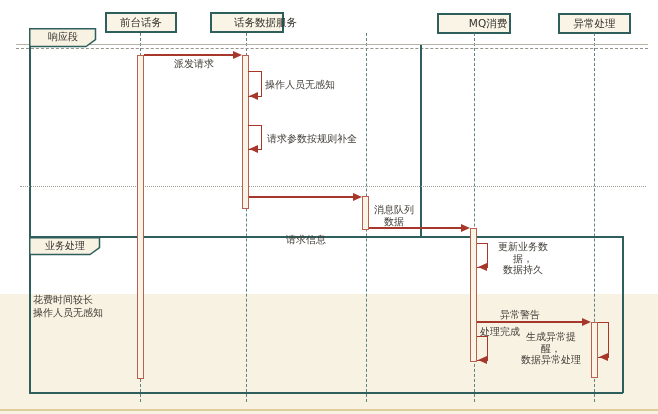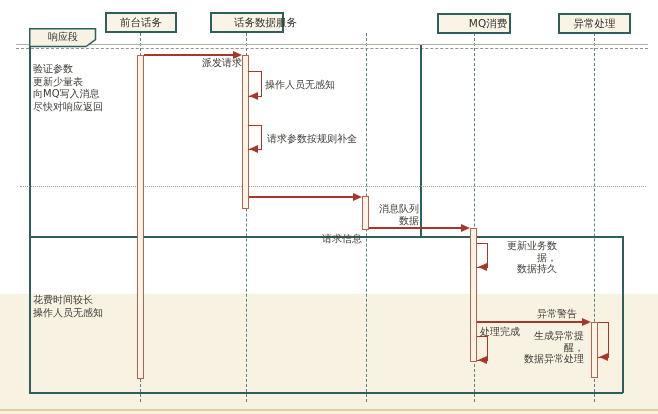--- a/index.html
+++ b/index.html
@@ -58,21 +58,21 @@
     border-right:9px solid #a6372a;}
   .loop{
     position:absolute;box-sizing:border-box;
     border:1.5px solid #a6372a;border-left:none;
     background:transparent;
   }
   .mlabel{
     position:absolute;font-size:10px;line-height:11.5px;
     color:#44403a;white-space:pre-line;
   }
-  .center{text-align:right;font-family:Liberation Mono, monospace;}
+  .center{text-align:center;}
 </style>
 </head>
 <body>
 
 <div id="diagram">
 
   <div class="pbox" style="left:105px;top:12px;width:72px;">前台话务</div>
   <div class="pbox" style="left:210px;top:12px;width:74px;padding-left:37px;">话务数据服务</div>
   <div class="pbox" style="left:437px;top:13px;width:74px;padding-left:28px;">MQ消费</div>
   <div class="pbox" style="left:558px;top:13px;width:73px;">异常处理</div>
@@ -93,25 +93,27 @@
   <div class="tealline" style="left:29px;top:392px;width:594px;height:1.5px;"></div>
 
   <div class="grayline-dot" style="left:20px;top:186px;width:626px;"></div>
 
   <div class="pent" style="left:29px;top:28px;width:68px;height:20px;">
     <svg width="68" height="20">
       <path d="M0.75,0.75 H66.5 V11.5 L57,18.5 H0.75 Z" fill="#f8f2e3" stroke="#2f5f5c" stroke-width="1.5"></path>
     </svg>
     <span class="plabel">响应段</span>
   </div>
+  <div class="pent" style="left:29px;top:237px;width:72px;height:19px;">
+    <svg width="72" height="19">
+      <path d="M0.75,0.75 H70.5 V10.5 L61,17.5 H0.75 Z" fill="#f8f2e3" stroke="#2f5f5c" stroke-width="1.5"></path>
+    </svg>
+    <span class="plabel">业务处理</span>
+  </div>
 
-  <div class="note" style="left:33px;top:63px;">验证参数
-更新少量表
-向MQ写入消息
-尽快对响应返回</div>
   <div class="note" style="left:33px;top:254px;margin-top:40px;">花费时间较长
 操作人员无感知</div>
 
   <div class="act" style="left:137px;top:55px;height:324px;"></div>
   <div class="act" style="left:242px;top:55px;height:154px;"></div>
   <div class="act" style="left:362px;top:196px;height:34px;"></div>
   <div class="act" style="left:470px;top:228px;height:134px;"></div>
   <div class="act" style="left:591px;top:322px;height:56px;"></div>
 
   <div class="mline" style="left:144px;top:54px;width:90px;"></div>

